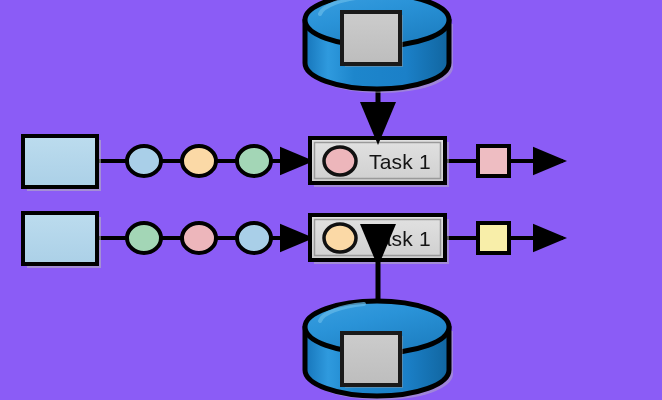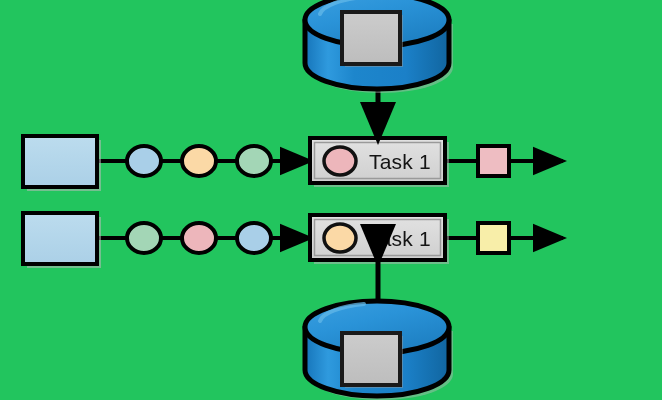--- a/index.html
+++ b/index.html
@@ -1,21 +1,21 @@
 <!DOCTYPE html>
 <html><head>
 <meta charset="utf-8">
 <title>Workflow Diagram</title>
 <style>
   html,body{margin:0;padding:0;background:#ffffff;}
   body{
     width:662px;height:400px;overflow:hidden;
     font-family:"Liberation Sans","DejaVu Sans",sans-serif;
   }
-  #canvas{position:relative;width:662px;height:400px;background:#22c55e;}
+  #canvas{position:relative;width:662px;height:400px;background:#8b5cf6;}
   #canvas svg{position:absolute;left:0;top:0;}
   .task-label{
     font-family:"Liberation Sans","DejaVu Sans",sans-serif;
     font-size:21px;
     font-weight:400;
     fill:#141414;
     letter-spacing:0.2px;
   }
 </style>
 </head>

